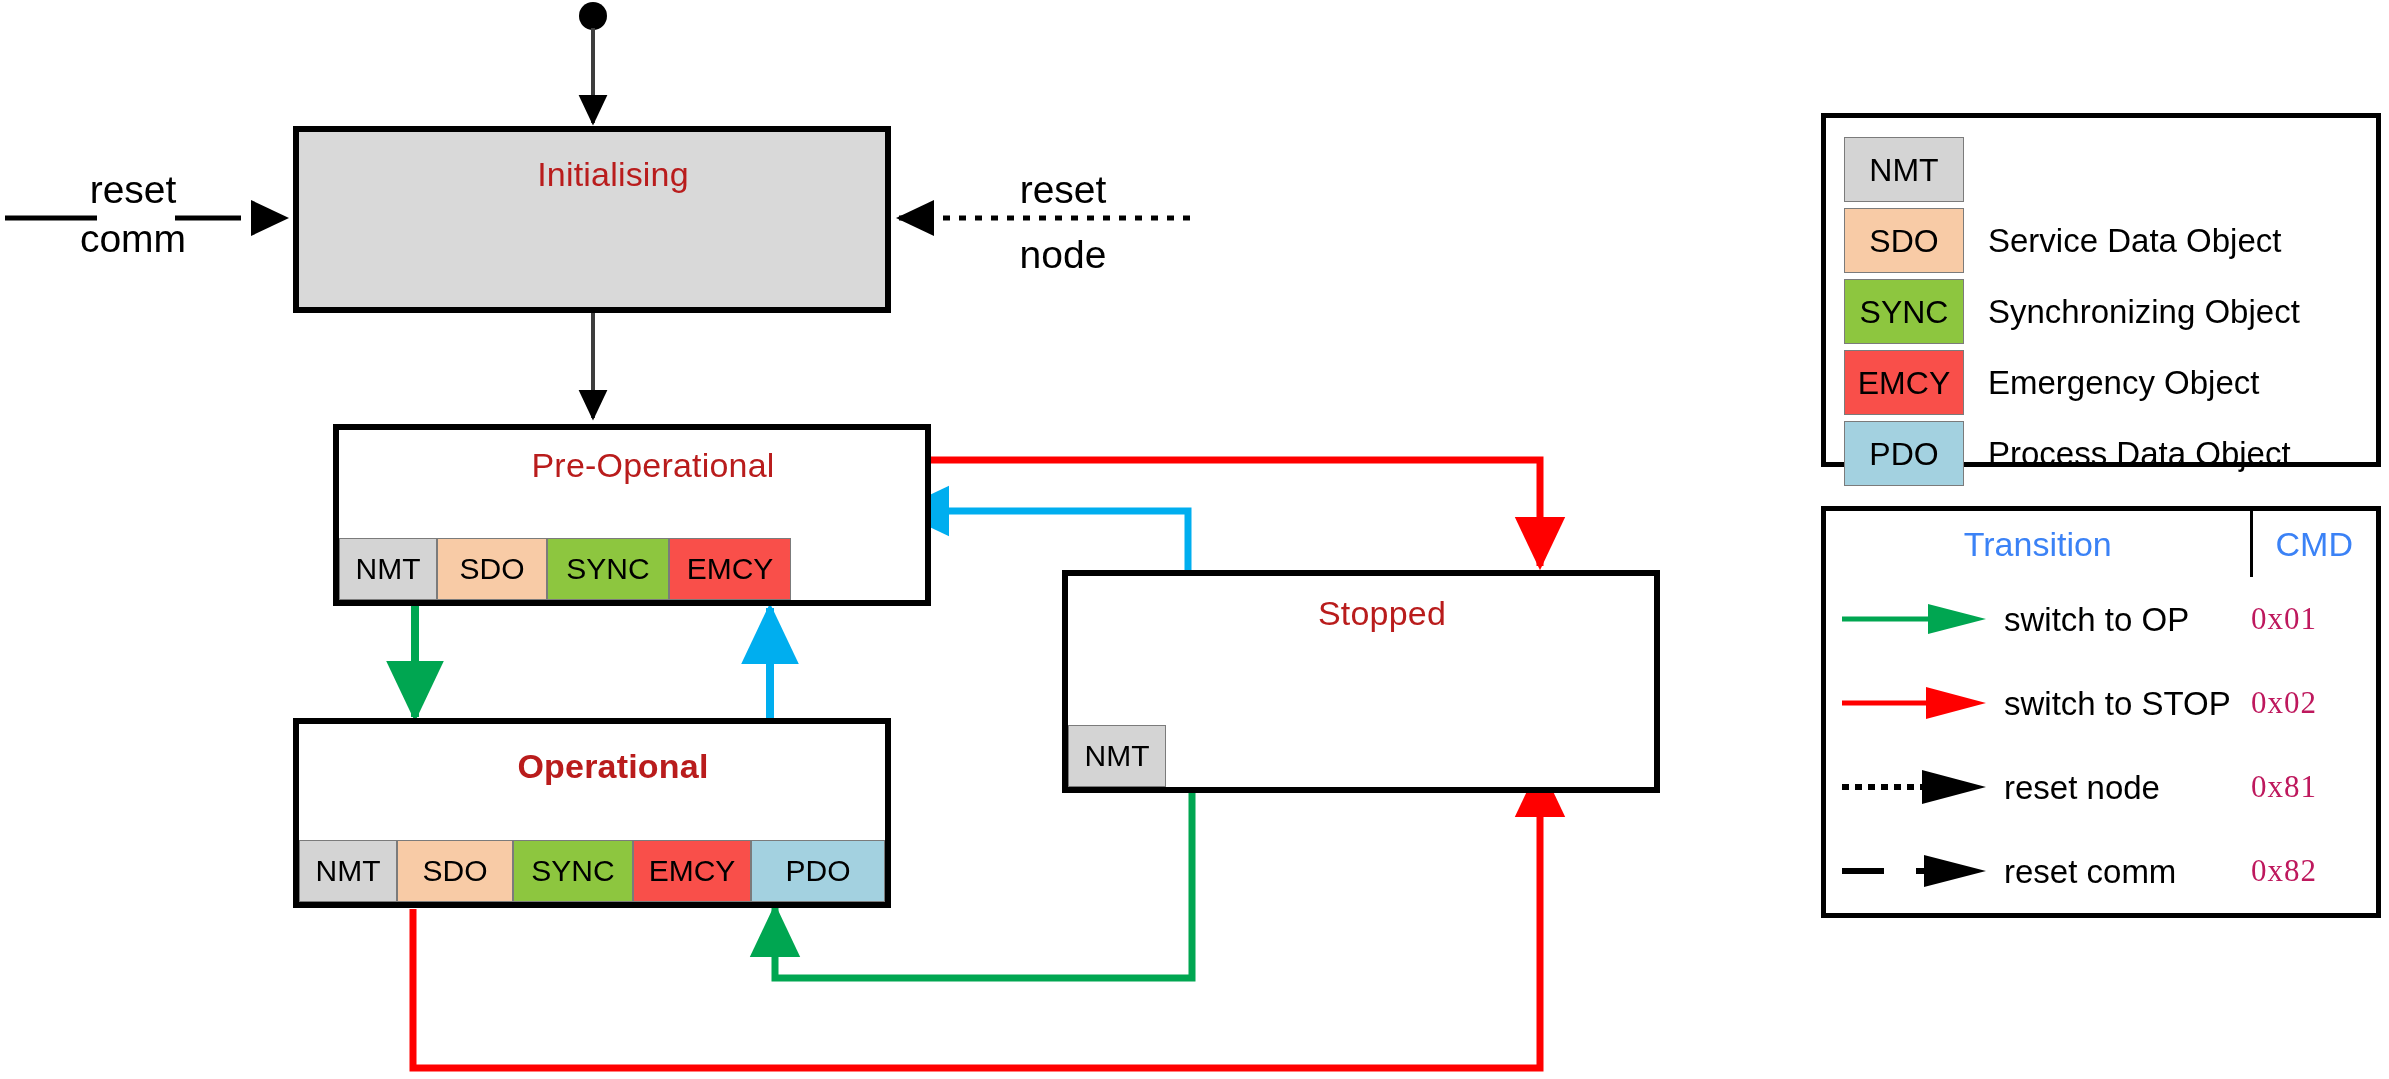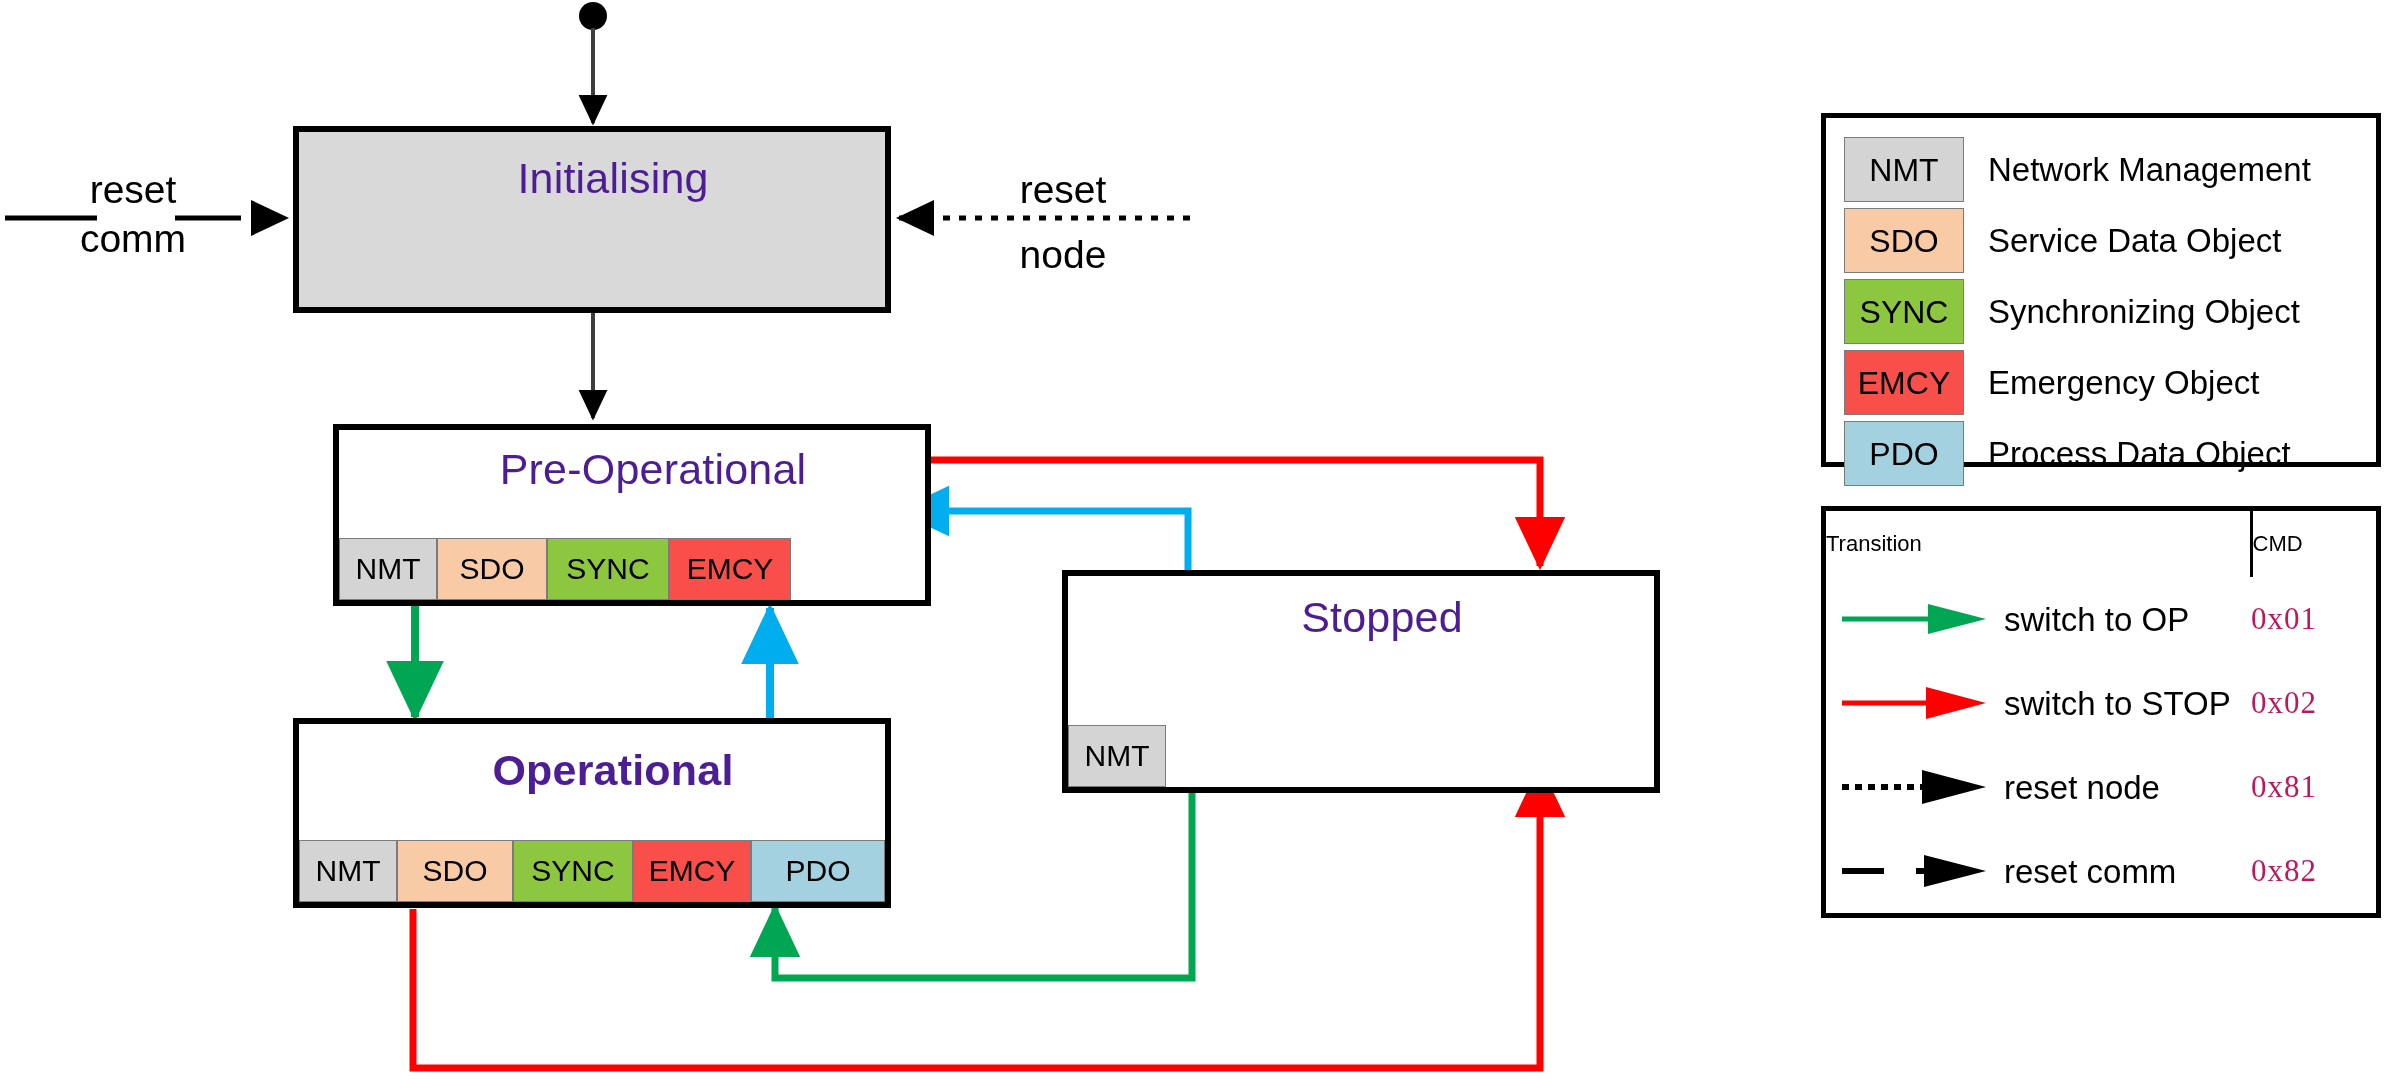--- a/index.html
+++ b/index.html
@@ -36,24 +36,24 @@
     border: 6px solid #000000;
     background: #ffffff;
     z-index: 5;
   }
   .state-box.filled { background: #d9d9d9; }
   .state-title {
     position: absolute;
     left: 0;
     right: 0;
     text-align: center;
-    font-size: 43px;
+    font-size: 34px;
     line-height: 1;
     letter-spacing: 0.2px;
-    color: #4c1d95;
+    color: #b91c1c;
     white-space: nowrap;
     padding-left: 42px;
   }
   .svc-strip {
     position: absolute;
     left: 0;
     bottom: 0;
     display: flex;
     flex-direction: row;
     align-items: stretch;
@@ -134,23 +134,23 @@
     border-collapse: collapse;
     table-layout: fixed;
   }
   .ttable td, .ttable th {
     padding: 0;
     margin: 0;
     border: 0;
   }
   .t-head-cell {
     font-weight: normal;
-    font-size: 22px;
-    text-align: left;
-    color: #000000;
+    font-size: 34px;
+    text-align: center;
+    color: #3b82f6;
     height: 66px;
     border-bottom: 3px solid #000000;
   }
   .t-head-cell.sep { border-left: 3px solid #000000; }
   .t-row-cell {
     height: 68px;
     border-top: 2px solid #4a4a4a;
   }
   .t-row-cell.first { border-top: 0; margin-left: 12px; }
   .t-arrow-cell {
@@ -272,21 +272,20 @@
   <div class="reset-label" style="left:978px; top:170px; width:170px;">
     <div>reset</div>
     <div style="margin-top:25px;">node</div>
   </div>
 
   <div class="panel" style="left:1821px; top:113px; width:560px; height:354px;">
     <div class="legend-grid">
 
       <div class="legend-row">
         <div class="legend-chip" style="background:#d4d4d4;">NMT</div>
-        <div class="legend-text">Network Management</div>
       </div>
 
       <div class="legend-row">
         <div class="legend-chip" style="background:#f8cba6;">SDO</div>
         <div class="legend-text">Service Data Object</div>
       </div>
 
       <div class="legend-row">
         <div class="legend-chip" style="background:#8dc63f;">SYNC</div>
         <div class="legend-text">Synchronizing Object</div>

